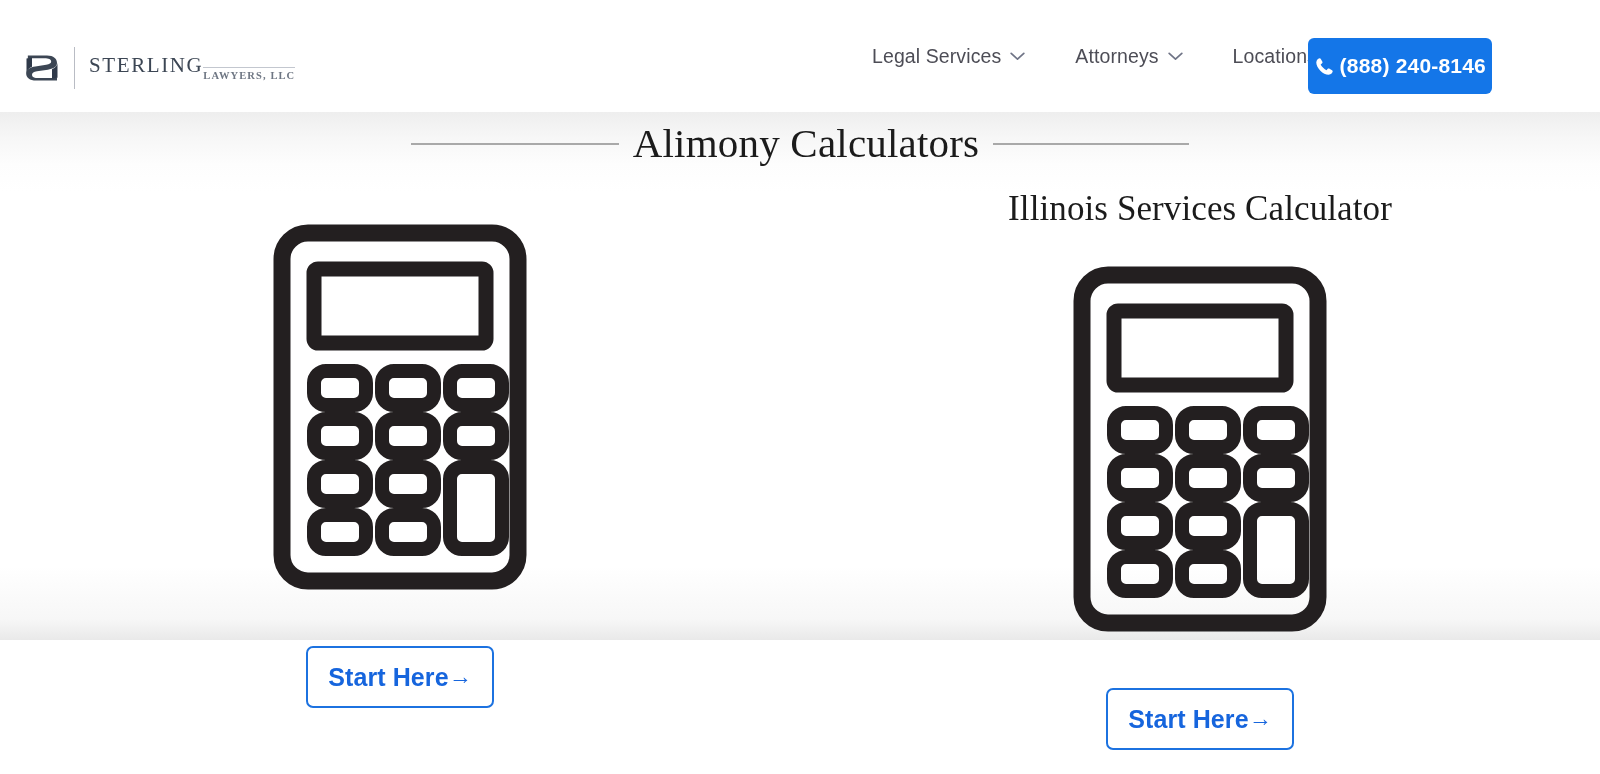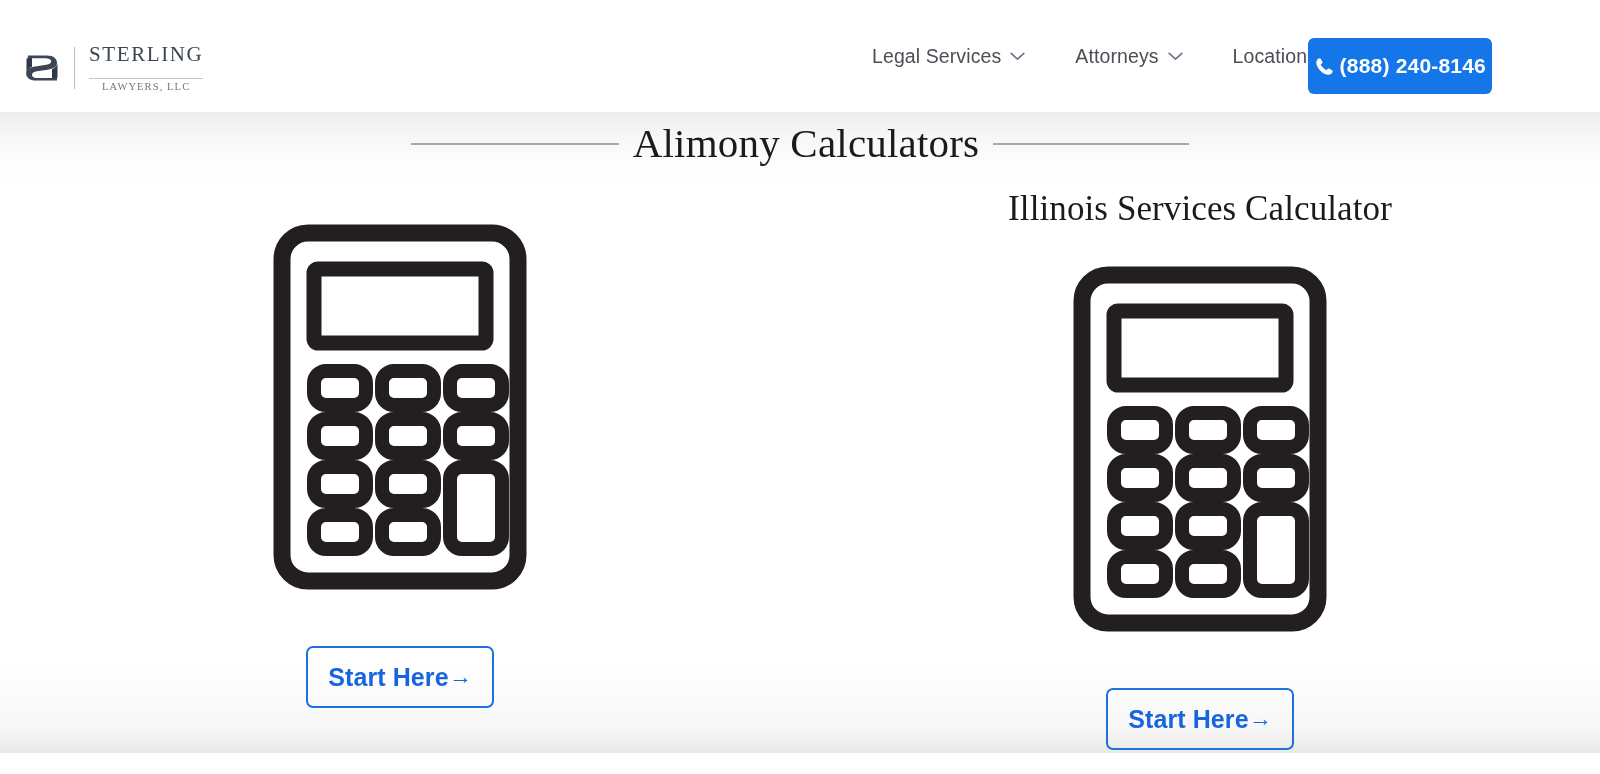--- a/index.html
+++ b/index.html
@@ -43,21 +43,21 @@
 
   .brand-mark { width: 40px; height: 40px; display: block; }
 
   .brand-divider {
     width: 1px;
     height: 42px;
     background: #b9bcc4;
     margin: 0 14px 0 12px;
   }
 
-  .brand-words { display: flex; flex-direction: column; justify-content: space-between; }
+  .brand-words { display: flex; flex-direction: row; justify-content: space-between; }
 
   .brand-name {
     font-family: "Liberation Serif", serif;
     font-size: 21px;
     letter-spacing: 1.6px;
     color: #3c4654;
     line-height: 1.05;
     white-space: nowrap;
   }
 
@@ -65,20 +65,21 @@
     font-family: "Liberation Serif", serif;
     font-size: 10.5px;
     letter-spacing: 1.1px;
     color: #6e7683;
     line-height: 1.2;
     margin-top: 13px;
     padding-top: 2px;
     border-top: 1px solid #c3c7cf;
     text-align: center;
     white-space: nowrap;
+    font-weight: bold;
   }
 
   .main-nav {
     position: absolute;
     right: 118px;
     top: 0;
     height: 112px;
     display: flex;
     align-items: center;
     gap: 8px;
@@ -120,21 +121,21 @@
     white-space: nowrap;
   }
 
   .phone-icon { display: block; margin-right: 3px; }
 
   
   .section {
     position: absolute;
     top: 112px; left: 0;
     width: 1600px;
-    height: 641px;
+    height: 528px;
     background: linear-gradient(to bottom,
         #eeeeee 0px,
         #f7f7f7 26px,
         #fdfdfd 52px,
         #ffffff 80px,
         #ffffff 86%,
         #f7f7f7 96%,
         #e9e9e9 100%);
   }
 

